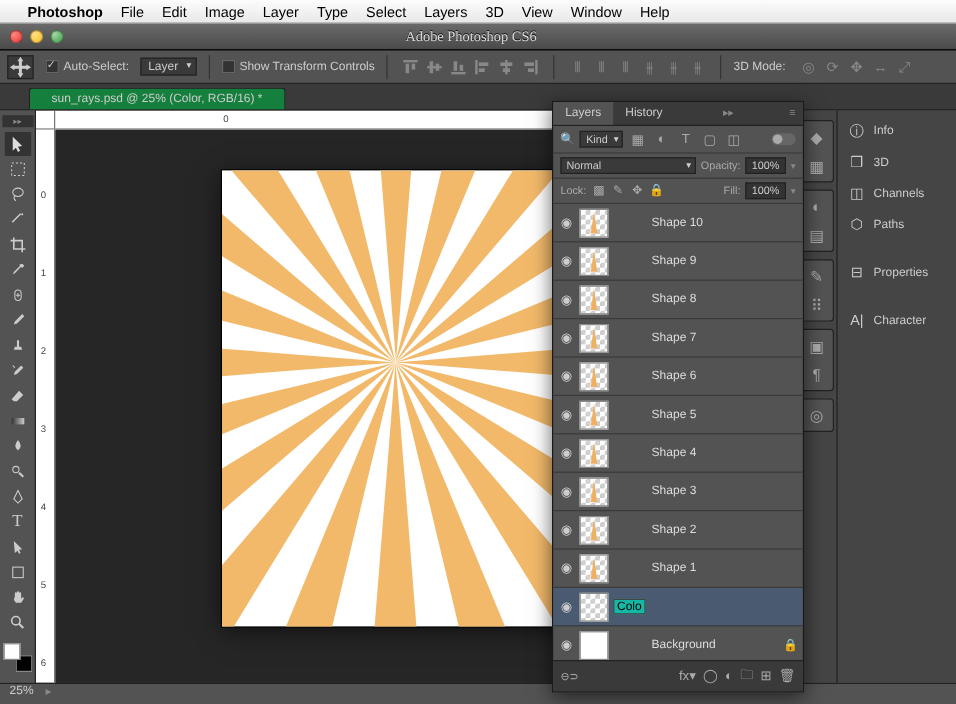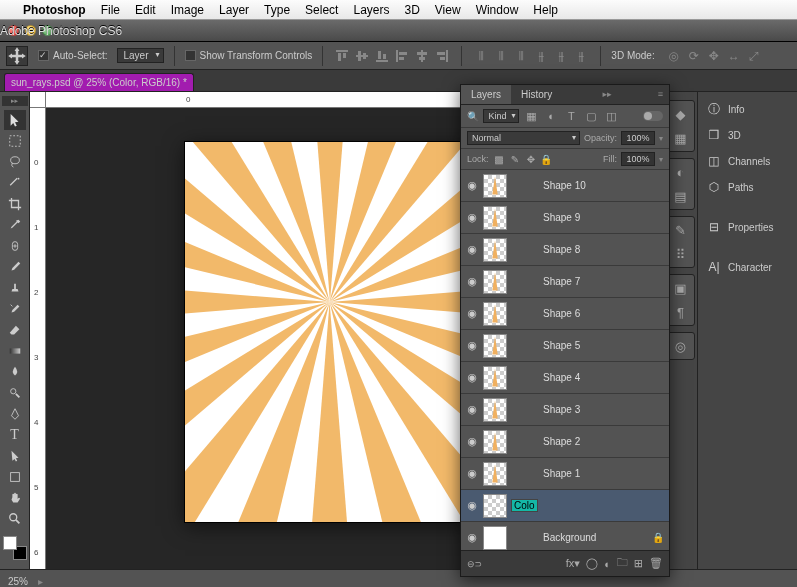--- a/index.html
+++ b/index.html
@@ -10,39 +10,39 @@
 .menubar .apple { font-size: 14px; }
 .menubar .app-name { font-weight: bold; }
 
 
 .titlebar { height: 22px; background: linear-gradient(#6a6a6a,#4a4a4a); display: flex; align-items: center; position: relative; border-bottom: 1px solid #000; }
 .traffic { display: flex; gap: 6px; padding-left: 8px; }
 .tlight { width: 11px; height: 11px; border-radius: 50%; border: 1px solid rgba(0,0,0,.3); }
 .red { background: radial-gradient(circle at 30% 30%,#ff8a80,#e53935); }
 .yellow { background: radial-gradient(circle at 30% 30%,#ffe082,#fbc02d); }
 .green { background: radial-gradient(circle at 30% 30%,#a5d6a7,#43a047); }
-.titlebar .title { position: absolute; left: 0; right: 12px; text-align: left; color: #ddd; font-size: 12px; text-shadow: 0 -1px 0 #000; pointer-events: none; }
+.titlebar .title { position: absolute; left: 0; right: 12px; text-align: center; color: #ddd; font-size: 12px; text-shadow: 0 -1px 0 #000; pointer-events: none; font-family: Liberation Serif, serif; }
 
 
 .optionsbar { height: 28px; background: #535353; display: flex; align-items: center; padding: 0 6px; gap: 10px; border-bottom: 1px solid #222; color: #ccc; font-size: 10px; }
 .move-thumb { width: 22px; height: 20px; background: #3a3a3a; border: 1px solid #222; display: flex; align-items: center; justify-content: center; }
 .checkbox { width: 11px; height: 11px; background: #333; border: 1px solid #666; display: inline-block; }
 .checkbox.checked::after { content: "✓"; color: #ccc; font-size: 9px; position: relative; top: -2px; left: 0; }
 .select { background: #3a3a3a; border: 1px solid #222; padding: 1px 14px 1px 5px; font-size: 10px; color: #ccc; position: relative; }
 .select::after { content: "▾"; position: absolute; right: 3px; top: 1px; font-size: 8px; }
 .divider { width: 1px; height: 20px; background: #333; }
 .icon-btn { width: 18px; height: 18px; display: flex; align-items: center; justify-content: center; color: #888; font-size: 12px; }
 
 
 .tabbar { height: 22px; background: #3a3a3a; display: flex; align-items: flex-end; padding-left: 4px; border-bottom: 1px solid #222; }
-.tab { background: #a21caf; color: #ccc; font-size: 10px; padding: 3px 6px; border-radius: 3px 3px 0 0; border: 1px solid #222; border-bottom: none; }
+.tab { background: #15803d; color: #ccc; font-size: 10px; padding: 3px 18px; border-radius: 3px 3px 0 0; border: 1px solid #222; border-bottom: none; margin-left: 20px; }
 
 
 .main { display: flex; height: calc(587px - 20px - 22px - 28px - 22px - 18px); }
-.status { height: 18px; background: #535353; display: flex; align-items: flex-end; color: #ccc; font-size: 10px; padding: 0 8px; border-top: 1px solid #222; gap: 10px; }
+.status { height: 18px; background: #535353; display: flex; align-items: flex-start; color: #ccc; font-size: 10px; padding: 0 8px; border-top: 1px solid #222; gap: 10px; }
 
 
 .toolbox { width: 30px; background: #535353; border-right: 1px solid #222; display: flex; flex-direction: column; align-items: center; padding-top: 4px; gap: 1px; }
 .toolbox .collapse { width: 26px; height: 10px; background: #333; color: #888; font-size: 7px; display: flex; align-items: center; justify-content: center; margin-bottom: 3px; }
 .tool { width: 22px; height: 20px; display: flex; align-items: center; justify-content: center; color: #ccc; font-size: 12px; cursor: pointer; position: relative; }
 .tool.active { background: #333; }
 .tool svg { width: 14px; height: 14px; }
 .swatches { margin-top: 6px; position: relative; width: 24px; height: 24px; }
 .swatch-fg { position: absolute; width: 14px; height: 14px; background: #fff; border: 1px solid #888; top: 0; left: 0; z-index: 2; }
 .swatch-bg { position: absolute; width: 14px; height: 14px; background: #000; border: 1px solid #888; bottom: 0; right: 0; }

